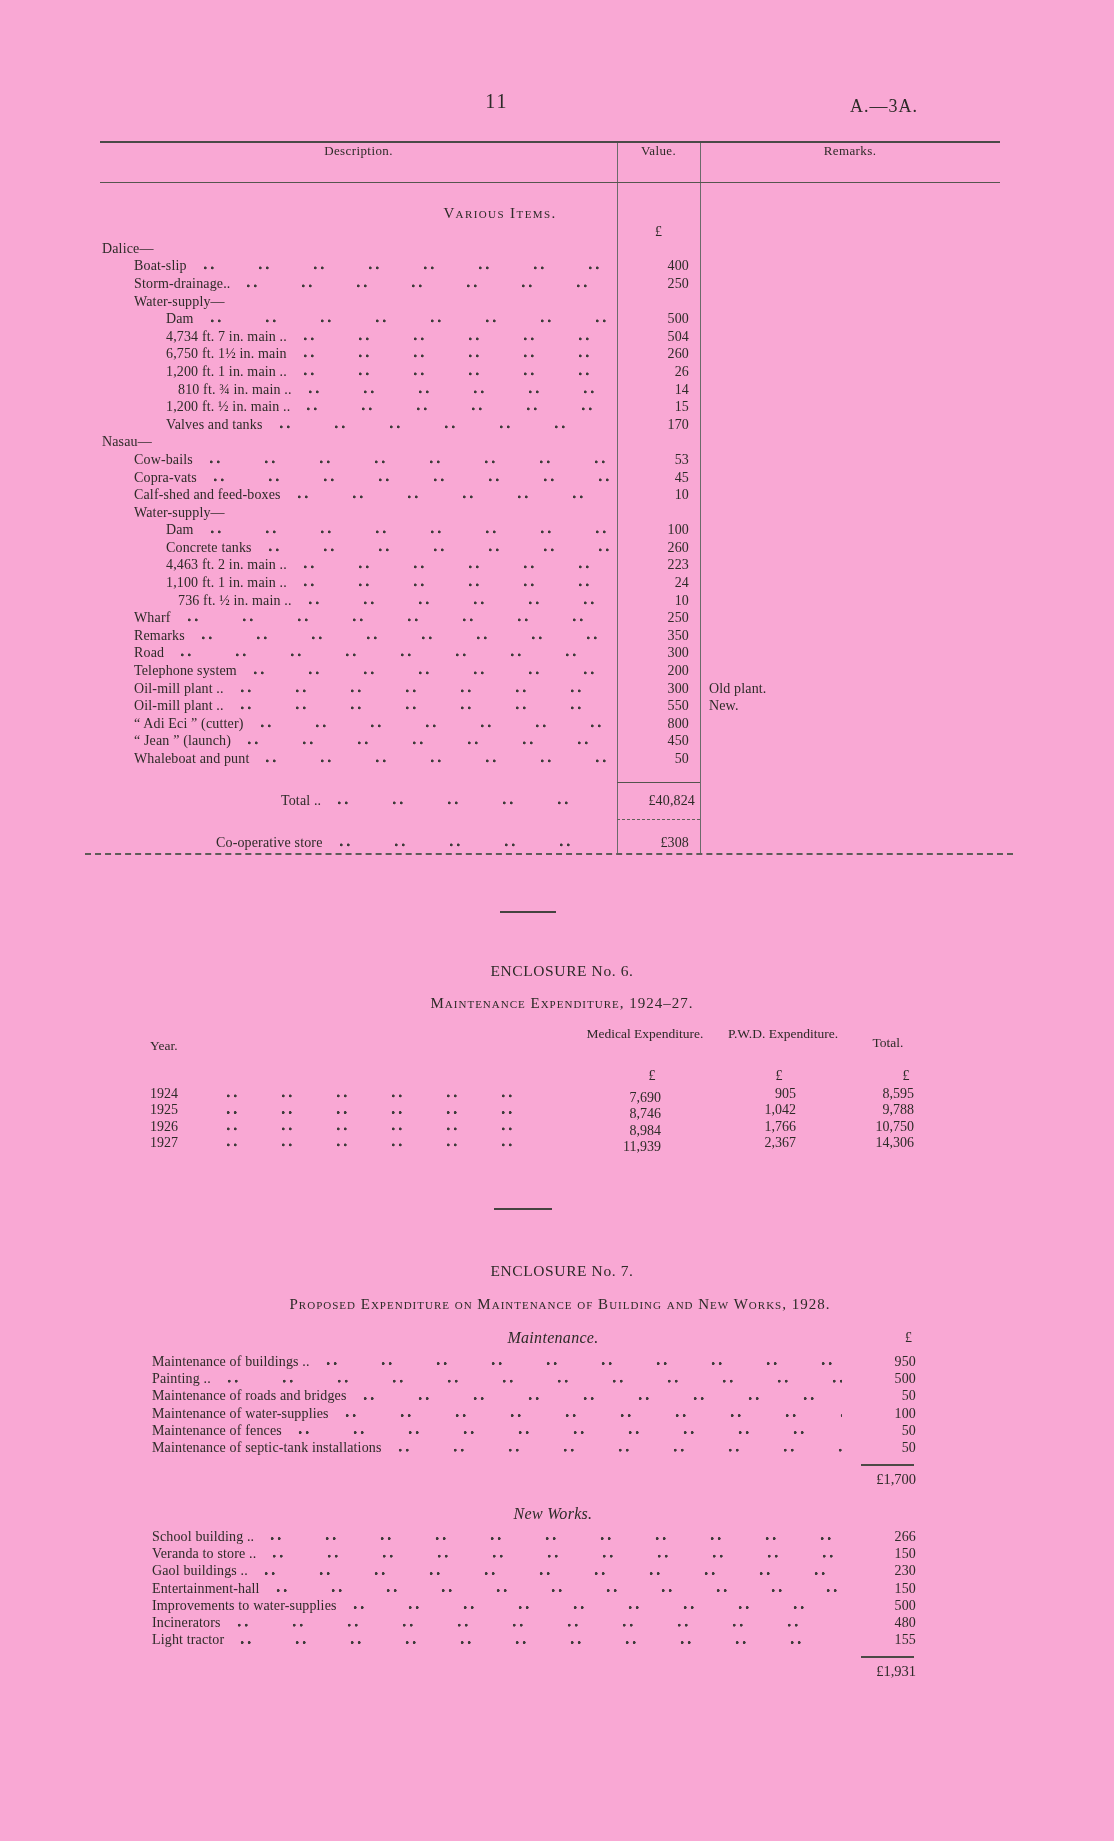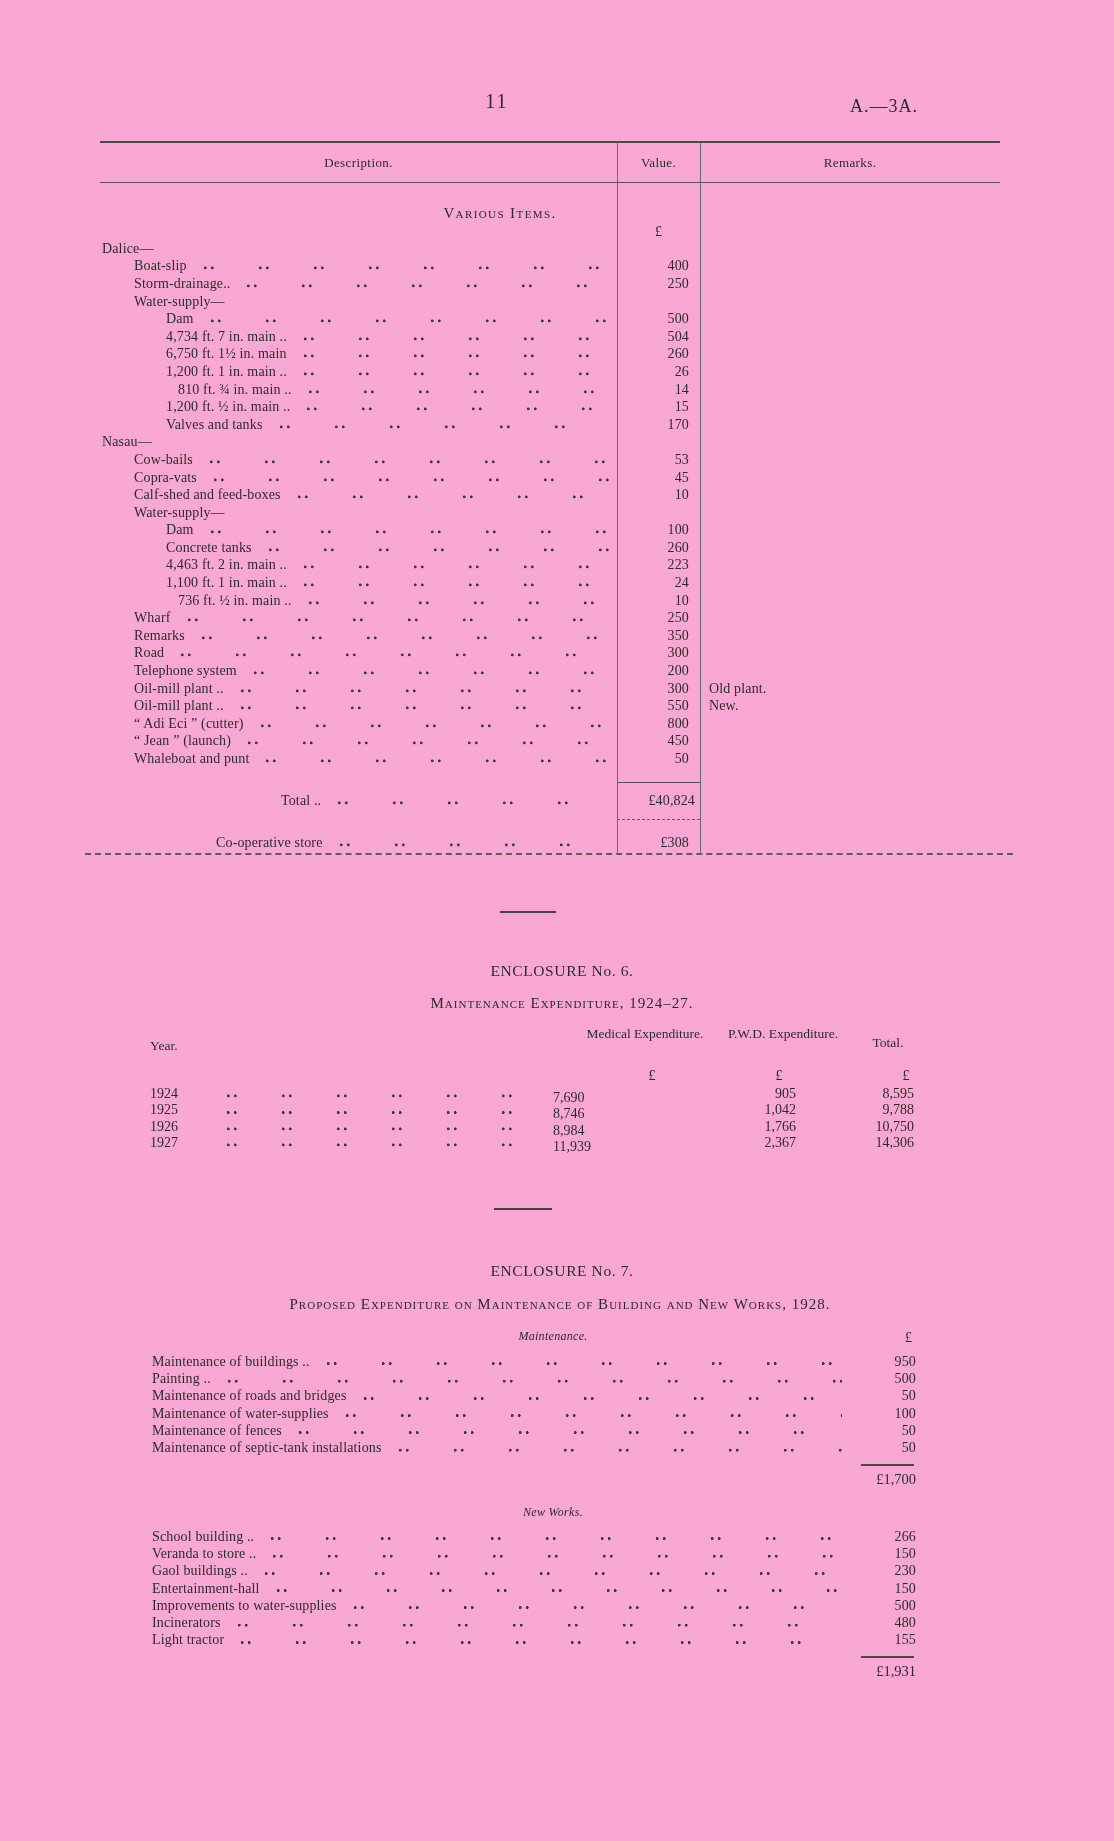--- a/index.html
+++ b/index.html
@@ -15,21 +15,21 @@
   .doc-ref{position:absolute; top:96px; left:850px; width:160px;
     font-size:18px; letter-spacing:1px;}
   
   .main-table{position:absolute; left:100px; top:141px; width:900px;}
   .vlines{
     background-image:linear-gradient(#6b6b6b,#6b6b6b),linear-gradient(#6b6b6b,#6b6b6b);
     background-size:1px 100%,1px 100%;
     background-position:517px 0,600px 0;
     background-repeat:no-repeat,no-repeat;
   }
-  .mt-header{display:flex; align-items:center; height:39px;
+  .mt-header{display:flex; align-items:flex-start; height:39px;
     border-top:2px solid #4a4a48; border-bottom:1px solid #57554f;
     font-size:13px; letter-spacing:.4px;}
   .h-desc{width:517px; text-align:center;}
   .h-value{width:83px; text-align:center;}
   .h-remarks{flex:1; text-align:center;}
   .mt-body{position:relative; height:670px;}
   .various-title{padding-top:22px; height:19px; width:800px; text-align:center;
     font-variant:small-caps; font-size:15px; letter-spacing:1.4px;}
   .mt-row{display:flex; align-items:center; height:17.6px; font-size:14px; letter-spacing:.15px;}
   .currency-row{height:16px;}
@@ -76,27 +76,27 @@
   .e6-head{position:relative; height:42px; font-size:13.5px;}
   .e6-head .h-year{position:absolute; left:2px; top:12px;}
   .e6-head .h-med{position:absolute; left:437px; width:120px; text-align:center; line-height:15px;}
   .e6-head .h-pwd{position:absolute; left:575px; width:120px; text-align:center; line-height:15px;}
   .e6-head .h-total{position:absolute; left:680px; width:120px; text-align:center; top:9px;}
   .e6-currency{position:relative; height:18px;}
   .e6-currency span{position:absolute; width:60px; text-align:center;}
   .e6-cur-med{left:474px;} .e6-cur-pwd{left:601px;} .e6-cur-total{left:728px;}
   .e6-row{display:flex; align-items:center; height:16.3px;}
   .e6-year{width:66px; padding-left:2px; box-sizing:border-box;}
-  .e6-med{width:110px; padding-right:2px; box-sizing:border-box;margin-top:8px;}
+  .e6-med{width:110px; text-align:right; padding-right:2px; box-sizing:border-box;margin-top:8px;}
   .e6-pwd{width:135px; text-align:right; padding-right:2px; box-sizing:border-box;}
   .e6-total{width:122px; text-align:right; padding-right:6px; box-sizing:border-box;}
   .e6-row .leader{margin:0 10px 0 12px;}
   
   .italic-heading{position:absolute; left:253px; width:600px; text-align:center;
-    font-style:italic; font-size:12px; letter-spacing:.3px;}
+    font-style:italic; font-size:16px; letter-spacing:.3px;}
   .m-heading{top:1329px;}
   .nw-heading{top:1505px;}
   .pound-header{position:absolute; left:850px; width:62px; text-align:right; font-size:14px;}
   .m-pound{top:1330px;}
   .e7-rows{position:absolute; left:150px; width:766px;}
   .m-rows{top:1353px;}
   .nw-rows{top:1528px;}
   .e7-row{display:flex; align-items:center; height:17.3px; font-size:14px; letter-spacing:.15px;}
   .e7-label{white-space:pre; padding-left:2px;}
   .e7-value{width:64px; text-align:right; box-sizing:border-box;}

